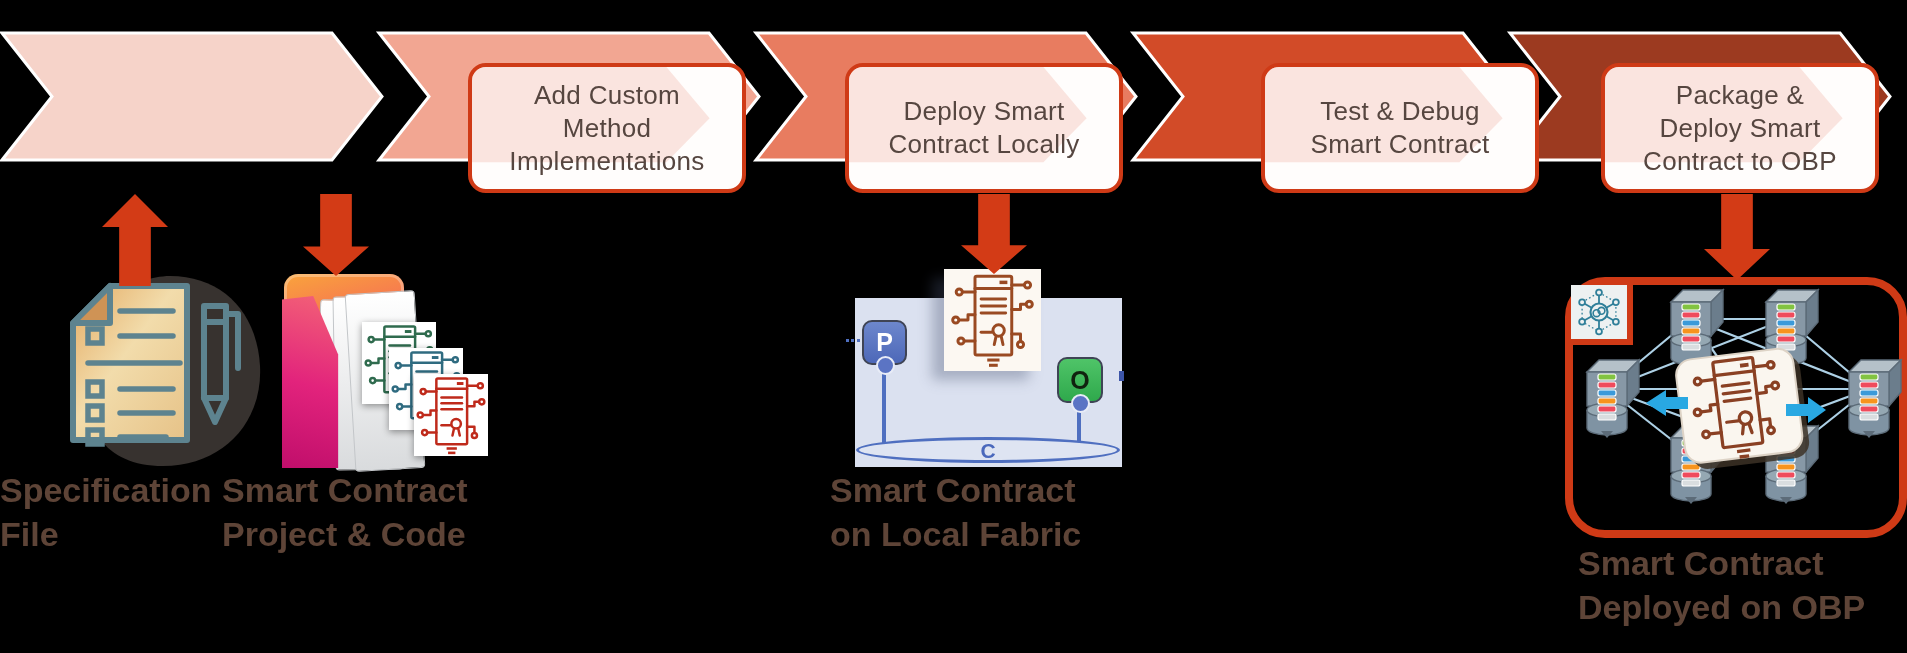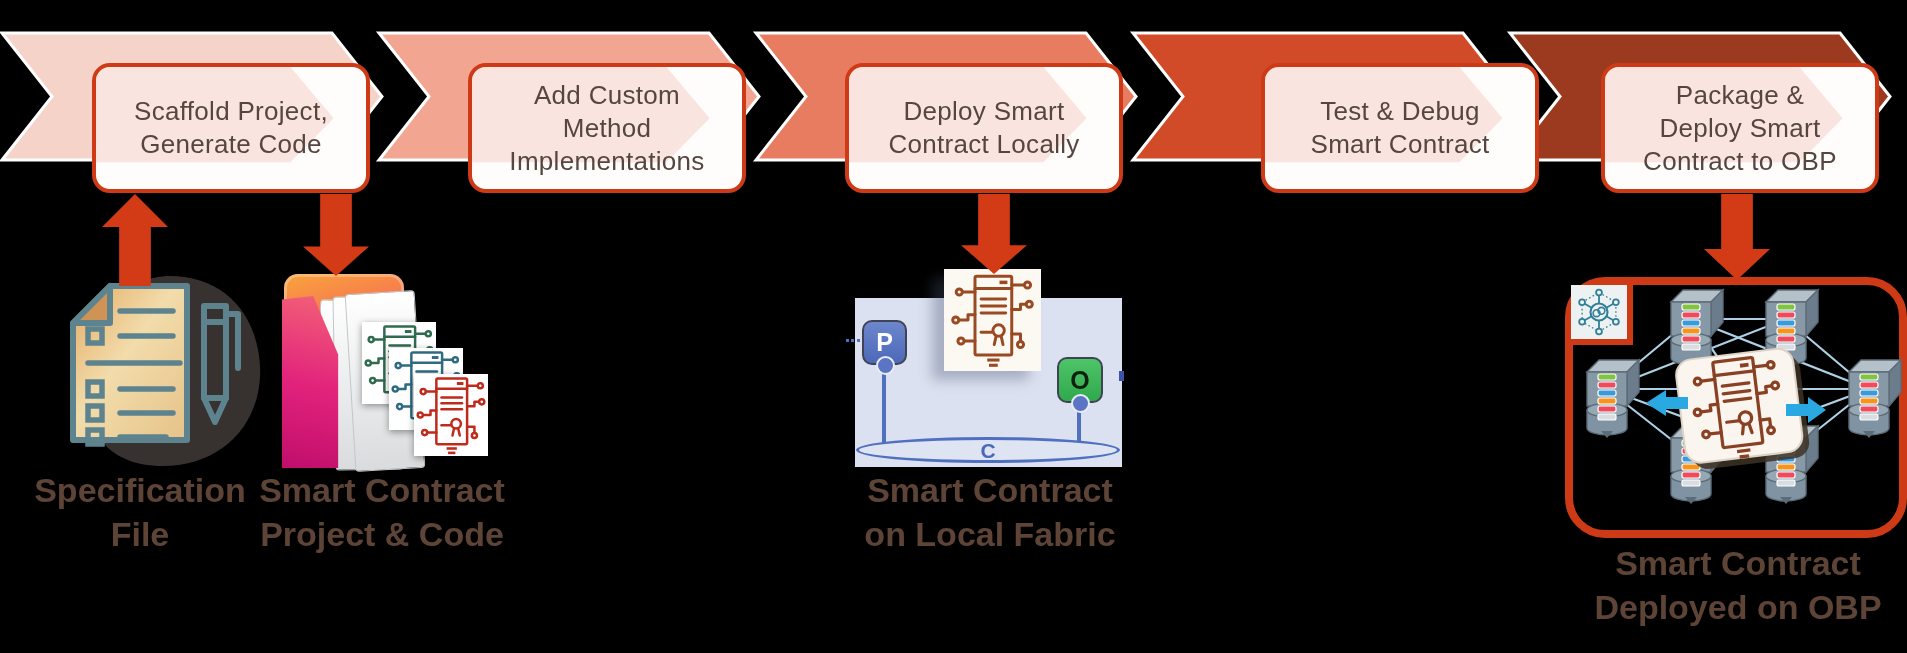--- a/index.html
+++ b/index.html
@@ -16,21 +16,21 @@
             clip-path:polygon(0 0,72% 0,88% 42%,72% 78%,0 78%);}
   .step-label{position:relative;white-space:pre-line;text-align:center;color:#564640;
             font-size:26px;line-height:33px;letter-spacing:.3px;}
 
   
   .red-arrow{position:absolute;background:#d33b16;z-index:6;}
   .arrow-up{clip-path:polygon(50% 0,100% 36%,74% 36%,74% 100%,26% 100%,26% 36%,0 36%);}
   .arrow-down{clip-path:polygon(26% 0,74% 0,74% 64%,100% 64%,50% 100%,0 64%,26% 64%);}
 
   
-  .caption{position:absolute;width:320px;text-align:center;white-space:pre-line;
+  .caption{position:absolute;width:320px;white-space:pre-line;
            color:#5e4437;font-size:34px;line-height:44px;font-weight:700;z-index:10;}
 
   
   .folder{position:absolute;left:278px;top:266px;width:216px;height:202px;z-index:3;}
   .folder-back{position:absolute;left:6px;top:8px;width:120px;height:192px;border-radius:14px;
            background:linear-gradient(165deg,#f9a43c 0%,#f4585e 42%,#e5137f 82%,#cf1070 100%);
            box-shadow:inset 0 0 0 3px rgba(255,255,255,.28);}
   .sheet{position:absolute;background:linear-gradient(#ffffff,#d9dbdd);
            border:1px solid #c3c6c9;border-radius:4px;}
   .folder-front{position:absolute;left:4px;top:30px;width:104px;height:172px;
@@ -103,24 +103,20 @@
   </svg>
 
   <svg class="layer" width="1907" height="200" viewBox="0 0 1907 200">
     <polygon points="2,33 332,33 382,96.5 332,160 2,160 52,96.5" stroke="#ffffff" stroke-width="3" fill="#f6d3c9"></polygon>
     <polygon points="379,33 709,33 759,96.5 709,160 379,160 429,96.5" stroke="#ffffff" stroke-width="3" fill="#f2a692"></polygon>
     <polygon points="756,33 1086,33 1136,96.5 1086,160 756,160 806,96.5" stroke="#ffffff" stroke-width="3" fill="#e87c60"></polygon>
     <polygon points="1133,33 1463,33 1513,96.5 1463,160 1133,160 1183,96.5" stroke="#ffffff" stroke-width="3" fill="#d24b28"></polygon>
     <polygon points="1510,33 1840,33 1890,96.5 1840,160 1510,160 1560,96.5" stroke="#ffffff" stroke-width="3" fill="#9c3a20"></polygon>
   </svg>
 
-  <div class="step-box" style="left:92px">
-    <span class="step-label">Scaffold Project,
-Generate Code</span>
-    </div>
   <div class="step-box" style="left:468px">
     <span class="step-label">Add Custom
 Method
 Implementations</span>
     </div>
   <div class="step-box" style="left:845px">
     <span class="step-label">Deploy Smart
 Contract Locally</span>
     </div>
   <div class="step-box" style="left:1261px">

